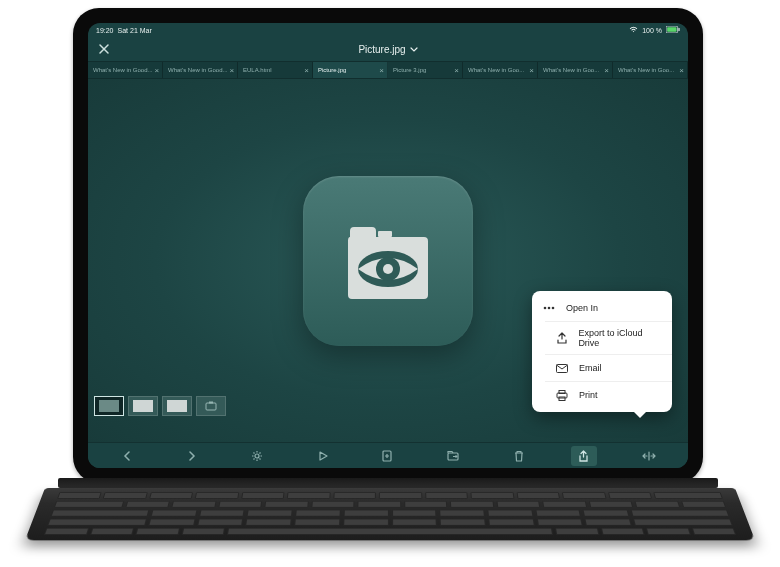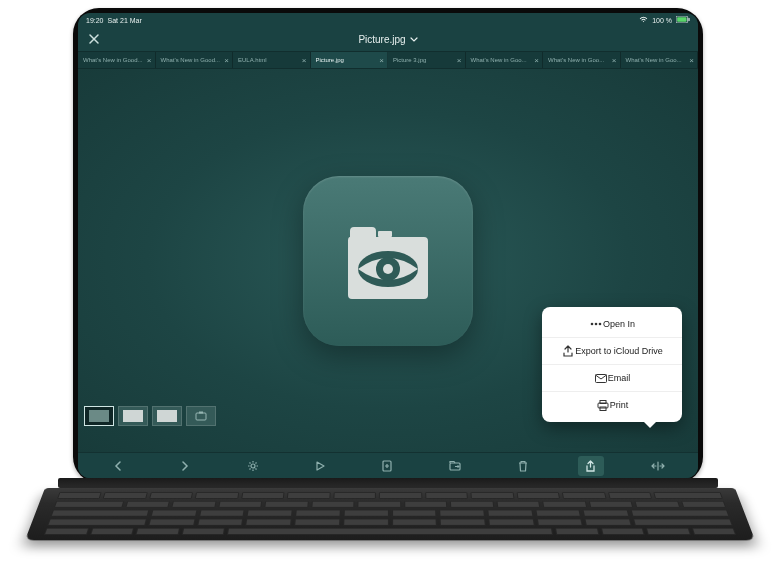--- a/index.html
+++ b/index.html
@@ -12,21 +12,21 @@
     position: relative;
   }
   .device {
     position: absolute;
     left: 73px;
     top: 8px;
     width: 630px;
     height: 475px;
     background: #0a0a0a;
     border-radius: 26px;
-    padding: 5px;
+    padding: 15px;
     box-shadow: 0 2px 4px rgba(0,0,0,0.3);
   }
   .screen {
     width: 100%;
     height: 100%;
     background: #1e4a4a;
     border-radius: 12px;
     overflow: hidden;
     position: relative;
     display: flex;
@@ -165,25 +165,24 @@
     position:absolute;
     bottom:-6px;
     right:26px;
     border:6px solid transparent;
     border-top-color:#fff;
     border-bottom:none;
   }
   .pop-item {
     display:flex;
     align-items:center;
-    gap:0;
+    gap:10px;
     padding:6px 10px;
-    justify-content:center;
-  }
-  .pop-item + .pop-item { border-top:1px solid #eee; }
+  }
+  .pop-item + .pop-item { border-top:1px solid #eee;margin-left:13px; }
   .pop-icon {
     width:14px; height:14px;
     display:flex; align-items:center; justify-content:center;
     color:#333;
   }
   .hinge {
     position:absolute;
     left:58px;
     top:478px;
     width:660px;

